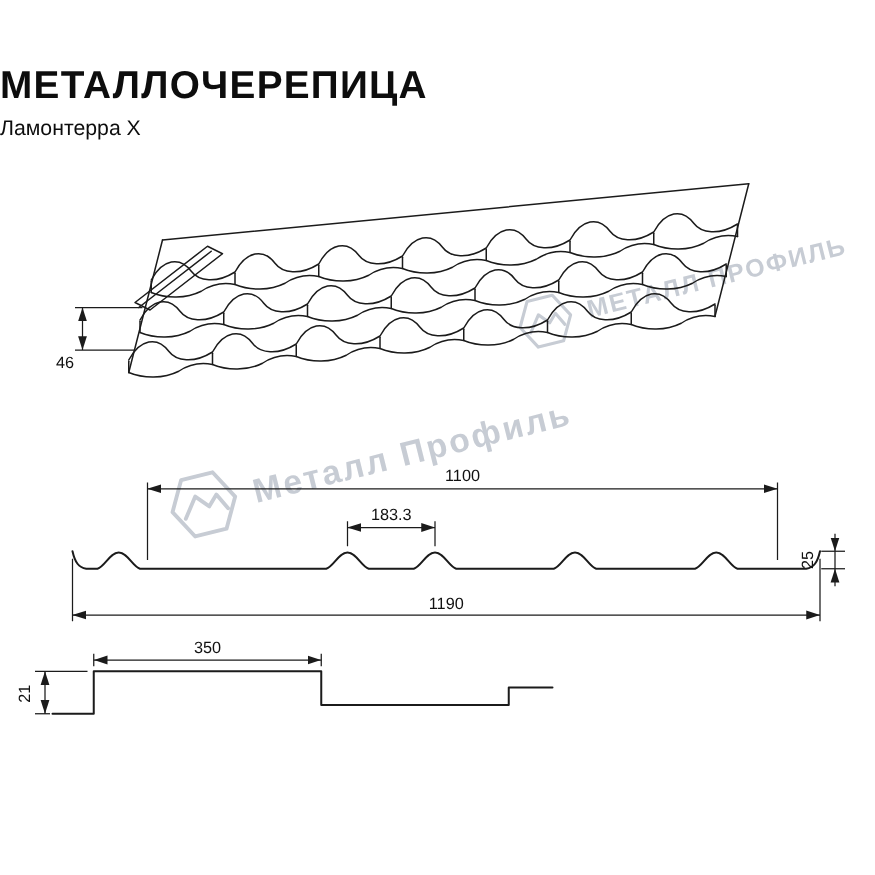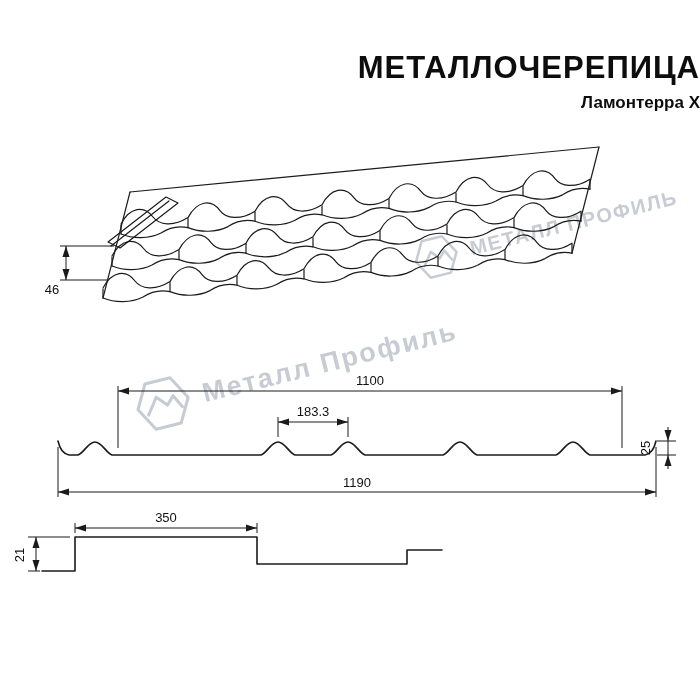--- a/index.html
+++ b/index.html
@@ -2,23 +2,23 @@
 <html><head>
 <meta charset="utf-8">
 <style>
   html,body{margin:0;padding:0;}
   body{
     width:700px;height:700px;background:#ffffff;position:relative;overflow:hidden;
     font-family:"Liberation Sans","DejaVu Sans",sans-serif;color:#111;
   }
   .stage{position:absolute;inset:0;width:700px;height:700px;}
   
-  .header{position:absolute;top:50px;left:0;right:0;text-align:right;z-index:3;}
+  .header{position:absolute;top:50px;left:0;right:0;text-align:left;z-index:3;}
   .title{font-size:31px;font-weight:bold;letter-spacing:1px;color:#0d0d0d;}
-  .subtitle{font-size:17px;font-weight:bold;margin-top:7px;color:#0d0d0d;}
+  .subtitle{font-size:17px;font-weight:normal;margin-top:7px;color:#0d0d0d;}
   
   .wm{position:absolute;display:flex;align-items:center;gap:10px;z-index:1;
       color:#c7ccd4;font-weight:600;white-space:nowrap;}
   .wm-upper{left:412px;top:238px;transform:rotate(-14deg);transform-origin:left center;
       font-size:20px;letter-spacing:1.5px;}
   .wm-lower{left:133px;top:380px;transform:rotate(-14deg);transform-origin:left center;
       font-size:27px;letter-spacing:2px;}
   .wm svg{display:block;}
   .wm .logo-path{stroke:#c7ccd4;fill:none;stroke-width:2.4;stroke-linejoin:round;stroke-linecap:round;}
   

